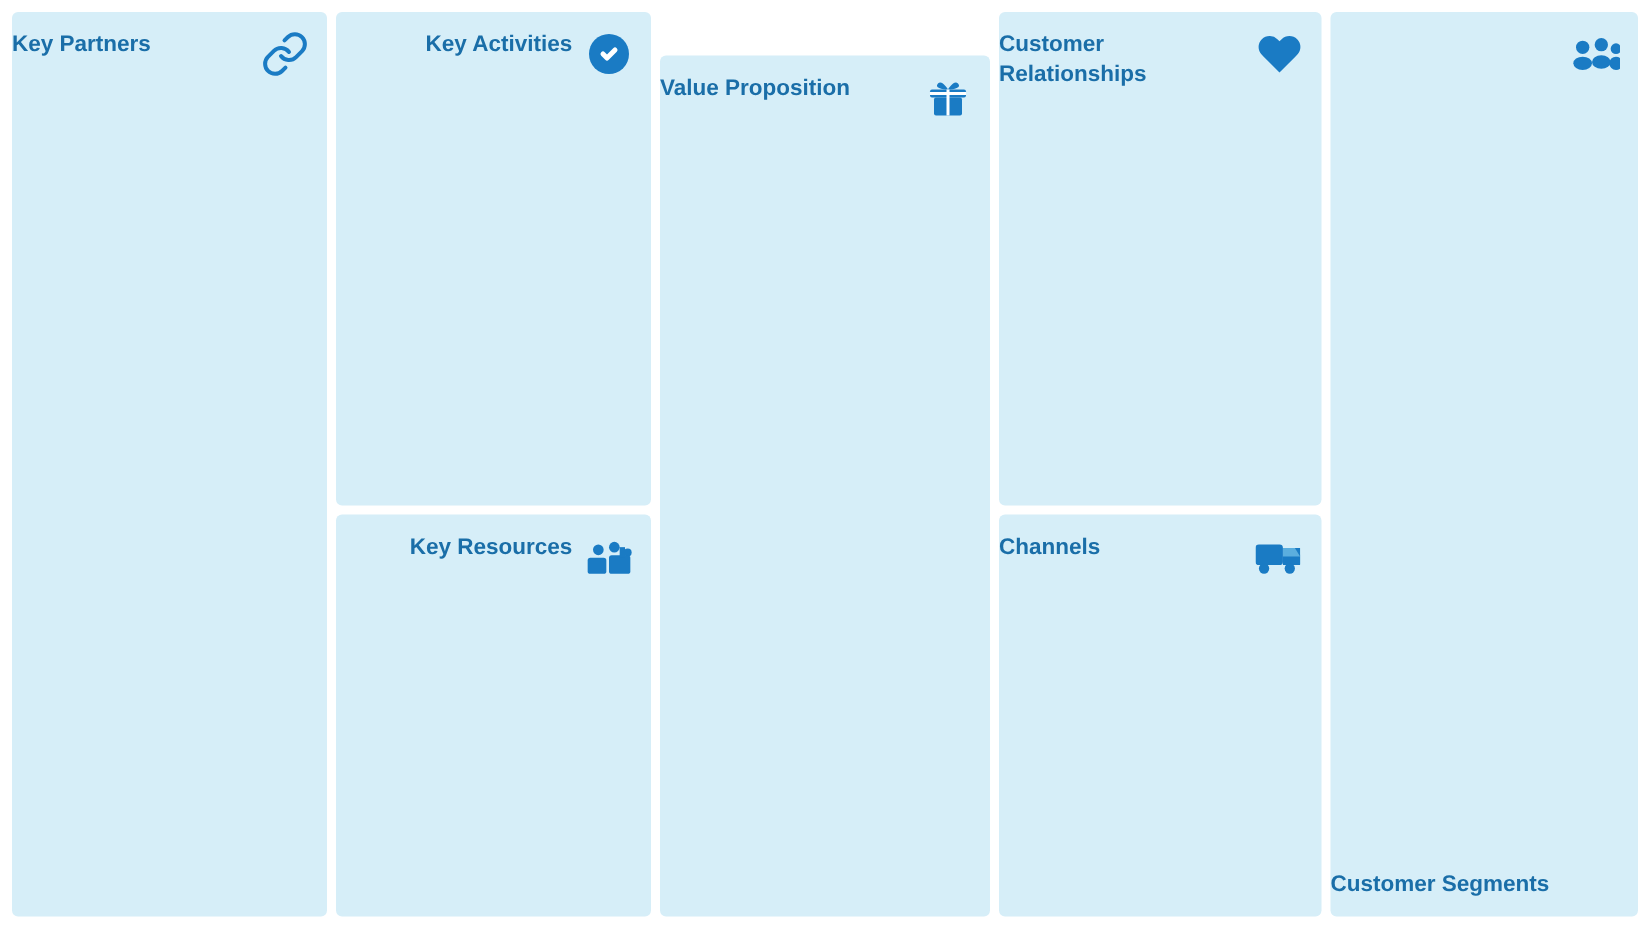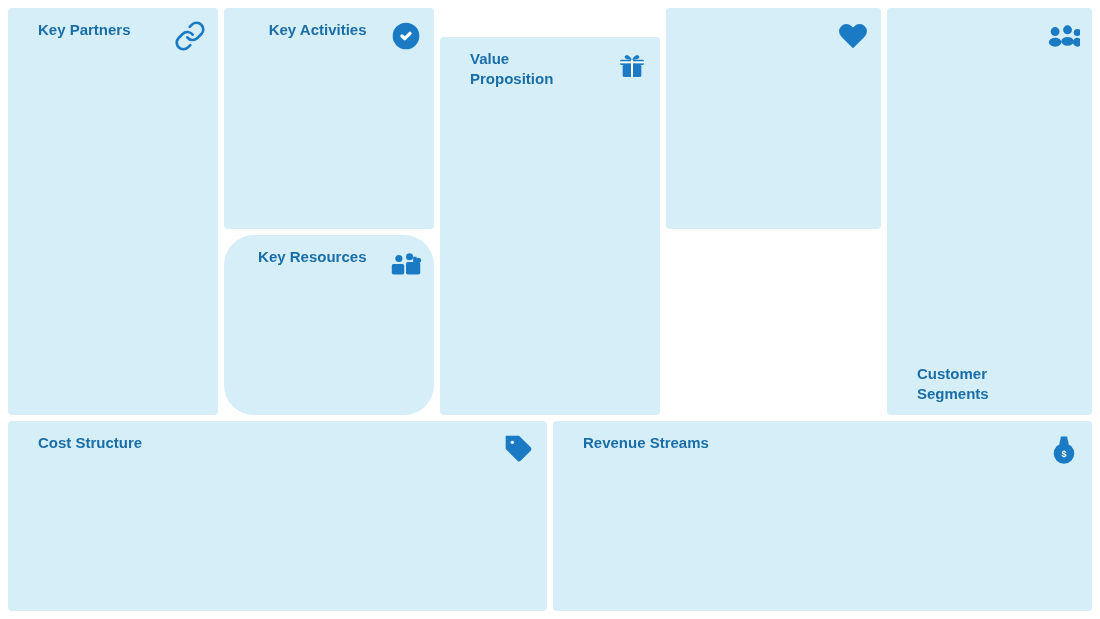--- a/index.html
+++ b/index.html
@@ -34,21 +34,21 @@
 
     .bottom-section {
       display: flex;
       gap: 6px;
       height: 190px;
     }
 
     .cell {
       background: #d6eef8;
       border-radius: 4px;
-      padding: 12px 30px;
+      padding: 12px 0;
       position: relative;
       display: flex;
       flex-direction: column;
     }
 
     .cell-title {
       font-size: 15px;
       font-weight: 600;
       color: #1a6ea8;
       line-height: 1.3;
@@ -93,21 +93,20 @@
       justify-content: flex-end;
     }
 
     
     .cell-top {
       flex: 0 0 calc(55% - 3px);
     }
 
     .cell-bottom {
       flex: 1;
-      border-radius: 30px;
     }
 
     
     .col-cost-structure {
       flex: 1;
     }
 
     .col-revenue-streams {
       flex: 1;
     }
@@ -175,67 +174,55 @@
           <path d="M12 8 C12 8 9 3 7 5 C5 7 9 8 12 8 C12 8 15 3 17 5 C19 7 15 8 12 8Z" fill="#1a7bc4"></path>
           <line x1="12" y1="8" x2="12" y2="21" stroke="white" stroke-width="1.5"></line>
           <line x1="3" y1="10" x2="21" y2="10" stroke="white" stroke-width="1.5"></line>
         </svg>
       </span>
     </div>
 
     <div class="col-customer-rel-channels">
 
       <div class="cell cell-top">
+        <span class="cell-title">Customer Relationships</span>
         <span class="cell-icon">
           <svg viewBox="0 0 24 24" xmlns="http://www.w3.org/2000/svg">
             <path d="M20.84 4.61a5.5 5.5 0 0 0-7.78 0L12 5.67l-1.06-1.06a5.5 5.5 0 0 0-7.78 7.78l1.06 1.06L12 21.23l7.78-7.78 1.06-1.06a5.5 5.5 0 0 0 0-7.78z" fill="#1a7bc4"></path>
           </svg>
         </span>
       </div>
 
+      <div class="cell cell-bottom">
+        <span class="cell-title">Channels</span>
+        <span class="cell-icon">
+          <svg viewBox="0 0 28 20" xmlns="http://www.w3.org/2000/svg">
+            <rect x="0" y="3" width="16" height="12" rx="2" fill="#1a7bc4"></rect>
+            <polygon points="16,5 26,5 26,15 16,15" fill="#1a7bc4"></polygon>
+            <rect x="16" y="8" width="10" height="7" rx="1" fill="#1a7bc4"></rect>
+            <path d="M16 5 L23 5 L26 10 L16 10 Z" fill="#5baede"></path>
+            <circle cx="5" cy="17" r="3" fill="#1a7bc4"></circle>
+            <circle cx="20" cy="17" r="3" fill="#1a7bc4"></circle>
+          </svg>
+        </span>
+      </div>
 
     </div>
 
     <div class="cell col-customer-segments">
       <span class="cell-title">Customer Segments</span>
       <span class="cell-icon">
         <svg viewBox="0 0 36 24" xmlns="http://www.w3.org/2000/svg">
 
           <circle cx="8" cy="7" r="5" fill="#1a7bc4"></circle>
           <ellipse cx="8" cy="19" rx="7" ry="5" fill="#1a7bc4"></ellipse>
           <circle cx="22" cy="5" r="5" fill="#1a7bc4"></circle>
           <ellipse cx="22" cy="18" rx="7" ry="5" fill="#1a7bc4"></ellipse>
           <circle cx="33" cy="8" r="4" fill="#1a7bc4"></circle>
           <ellipse cx="33" cy="19" rx="5" ry="5" fill="#1a7bc4"></ellipse>
         </svg>
       </span>
     </div>
 
   </div>
 
-  <div class="bottom-section">
-
-    <div class="cell col-cost-structure">
-      <span class="cell-title">Cost Structure</span>
-      <span class="cell-icon">
-        <svg viewBox="0 0 24 24" xmlns="http://www.w3.org/2000/svg">
-          <path d="M20.59 13.41l-7.17 7.17a2 2 0 0 1-2.83 0L2 12V2h10l8.59 8.59a2 2 0 0 1 0 2.82z" fill="#1a7bc4"></path>
-          <line x1="7" y1="7" x2="7.01" y2="7" stroke="white" stroke-width="2.5" stroke-linecap="round"></line>
-        </svg>
-      </span>
-    </div>
-
-    <div class="cell col-revenue-streams">
-      <span class="cell-title">Revenue Streams</span>
-      <span class="cell-icon">
-        <svg viewBox="0 0 24 28" xmlns="http://www.w3.org/2000/svg">
-
-          <ellipse cx="12" cy="18" rx="9" ry="9" fill="#1a7bc4"></ellipse>
-          <path d="M8 10 C8 6 10 4 12 4 C14 4 16 6 16 10" fill="#1a7bc4"></path>
-          <rect x="9" y="3" width="6" height="4" rx="1" fill="#1a7bc4"></rect>
-          <text x="12" y="21" text-anchor="middle" fill="white" font-size="8" font-weight="bold">$</text>
-        </svg>
-      </span>
-    </div>
-
-  </div>
 
 </div>
 
 </body></html>

